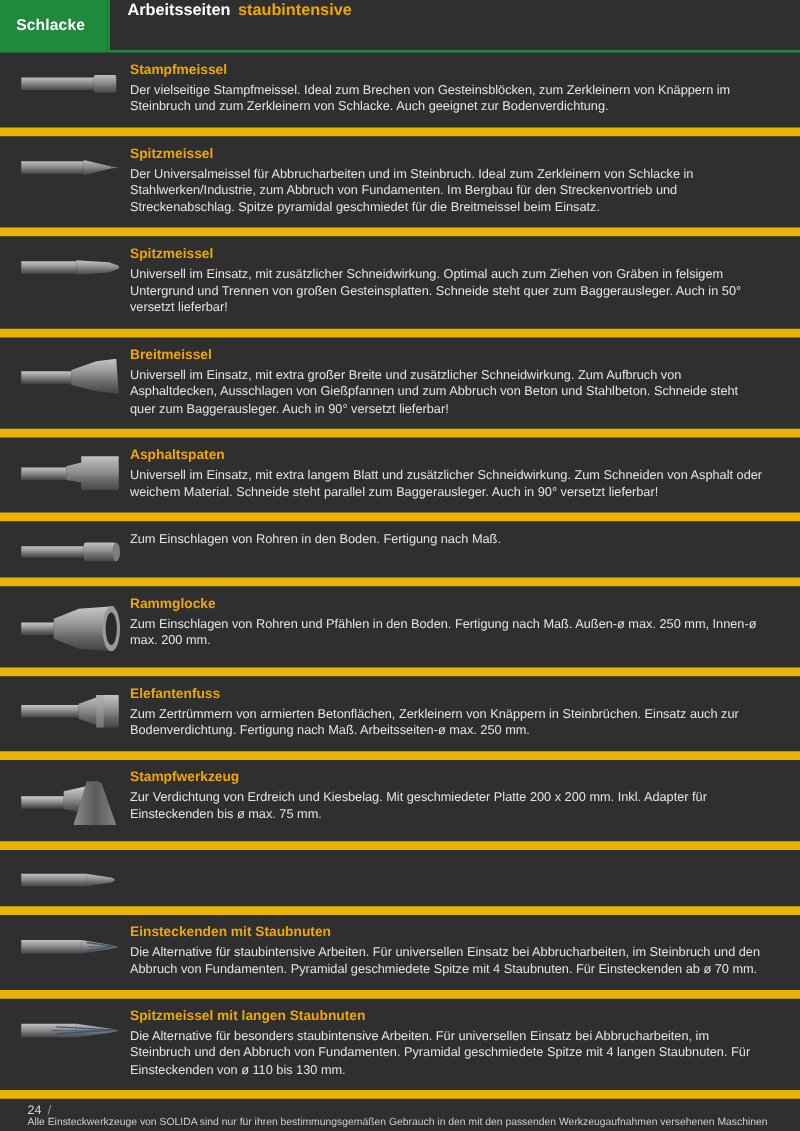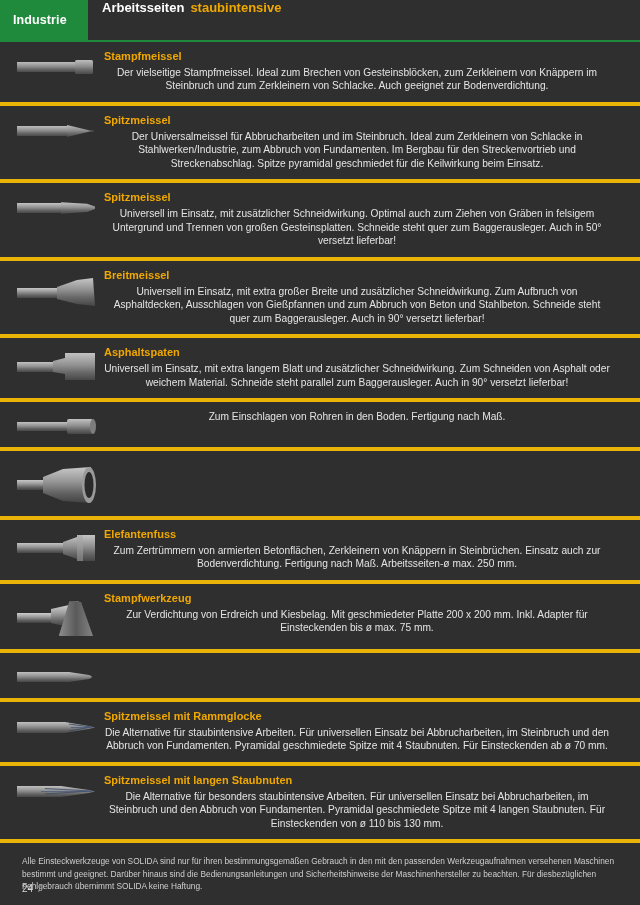--- a/index.html
+++ b/index.html
@@ -61,21 +61,21 @@
     background: #1f8a3c;
     margin: 0;
   }
 
   
   .items {
     padding: 0 0 0 0;
   }
   .item {
     display: flex;
-    border-bottom: 4px solid #eab308;
+    border-bottom: 7px solid #eab308;
     padding: 8px 30px 9px 13px;
     box-sizing: border-box;
     align-items: flex-start;
   }
   .item:first-child {
     border-top: none;
   }
   .thumb {
     width: 86px;
     min-width: 86px;
@@ -94,21 +94,20 @@
     color: #f0a800;
     font-size: 11px;
     font-weight: bold;
     margin-bottom: 2px;
     line-height: 1.25;
   }
   .desc {
     color: #e4e4e4;
     font-size: 10.2px;
     line-height: 1.33;
-    text-align: center;
   }
 
   
   .footer-note {
     padding: 12px 22px 6px 22px;
     color: #cfcfcf;
     font-size: 8.3px;
     line-height: 1.5;
   }
   .footer-bar {
@@ -132,21 +131,21 @@
   }
   .tool-svg { display: block; }
 </style>
 </head>
 <body>
 
 <div class="page">
 
   <div class="header">
     <div class="header-tab">
-      <span>Industrie</span>
+      <span>Schlacke</span>
     </div>
     <div class="header-main">
       <span>Arbeitsseiten</span>
       <span class="brand">staubintensive</span>
     </div>
   </div>
   <div class="header-rule"></div>
 
   <div class="items">
 
@@ -182,21 +181,21 @@
                 <stop offset="1" stop-color="#4a4a4a"></stop>
             </linearGradient>
           </defs>
           <rect x="2" y="8" width="50" height="10" fill="url(#g2)"></rect>
           <path d="M52 7 L74 12.2 L74 13.8 L52 19 Z" fill="url(#g2)"></path>
           <path d="M74 12.2 L80 13 L74 13.8 Z" fill="#777"></path>
         </svg>
       </div>
       <div class="txt">
         <div class="title">Spitzmeissel</div>
-        <div class="desc">Der Universalmeissel für Abbrucharbeiten und im Steinbruch. Ideal zum Zerkleinern von Schlacke in Stahlwerken/Industrie, zum Abbruch von Fundamenten. Im Bergbau für den Streckenvortrieb und Streckenabschlag. Spitze pyramidal geschmiedet für die Keilwirkung beim Einsatz.</div>
+        <div class="desc">Der Universalmeissel für Abbrucharbeiten und im Steinbruch. Ideal zum Zerkleinern von Schlacke in Stahlwerken/Industrie, zum Abbruch von Fundamenten. Im Bergbau für den Streckenvortrieb und Streckenabschlag. Spitze pyramidal geschmiedet für die Breitmeissel beim Einsatz.</div>
       </div>
     </div>
 
     <div class="item">
       <div class="thumb">
         <svg class="tool-svg" width="82" height="26" viewBox="0 0 82 26">
           <defs>
             <linearGradient id="g3" x1="0" y1="0" x2="0" y2="1">
               <stop offset="0" stop-color="#c4c4c4"></stop>
                 <stop offset="0.45" stop-color="#909090"></stop>
@@ -287,20 +286,24 @@
               <stop offset="0.72" stop-color="#636363"></stop>
                 <stop offset="1" stop-color="#424242"></stop>
             </linearGradient>
           </defs>
           <rect x="2" y="17" width="26" height="10" fill="url(#g7)"></rect>
           <path d="M28 14 L48 6 L76 4 L76 40 L48 38 L28 30 Z" fill="url(#g7)"></path>
           <ellipse cx="74" cy="22" rx="7" ry="18" fill="#9a9a9a"></ellipse>
           <ellipse cx="74" cy="22" rx="4.5" ry="13" fill="#2a2a2a"></ellipse>
         </svg>
       </div>
+      <div class="txt">
+        <div class="title">Rammglocke</div>
+        <div class="desc">Zum Einschlagen von Rohren und Pfählen in den Boden. Fertigung nach Maß. Außen-ø max. 250 mm, Innen-ø max. 200 mm.</div>
+      </div>
     </div>
 
     <div class="item">
       <div class="thumb">
         <svg class="tool-svg" width="82" height="32" viewBox="0 0 82 32">
           <defs>
             <linearGradient id="g8" x1="0" y1="0" x2="0" y2="1">
               <stop offset="0" stop-color="#c4c4c4"></stop>
                 <stop offset="0.42" stop-color="#939393"></stop>
               <stop offset="0.72" stop-color="#666"></stop>
@@ -374,21 +377,21 @@
                 <stop offset="1" stop-color="#464646"></stop>
             </linearGradient>
           </defs>
           <rect x="2" y="8" width="48" height="11" fill="url(#g11)"></rect>
           <path d="M50 8 L74 12 L80 13.5 L74 15 L50 19 Z" fill="url(#g11)"></path>
           <path d="M54 10 L76 13 L54 17" fill="none" stroke="#3a4a66" stroke-width="1.1" opacity="0.85"></path>
           <path d="M56 13.5 L78 13.5" stroke="#45557a" stroke-width="0.9" opacity="0.8"></path>
         </svg>
       </div>
       <div class="txt">
-        <div class="title">Spitzmeissel mit Rammglocke</div>
+        <div class="title">Einsteckenden mit Staubnuten</div>
         <div class="desc">Die Alternative für staubintensive Arbeiten. Für universellen Einsatz bei Abbrucharbeiten, im Steinbruch und den Abbruch von Fundamenten. Pyramidal geschmiedete Spitze mit 4 Staubnuten. Für Einsteckenden ab ø 70 mm.</div>
       </div>
     </div>
 
     <div class="item">
       <div class="thumb">
         <svg class="tool-svg" width="82" height="26" viewBox="0 0 82 26">
           <defs>
             <linearGradient id="g12" x1="0" y1="0" x2="0" y2="1">
               <stop offset="0" stop-color="#c0c0c0"></stop>

